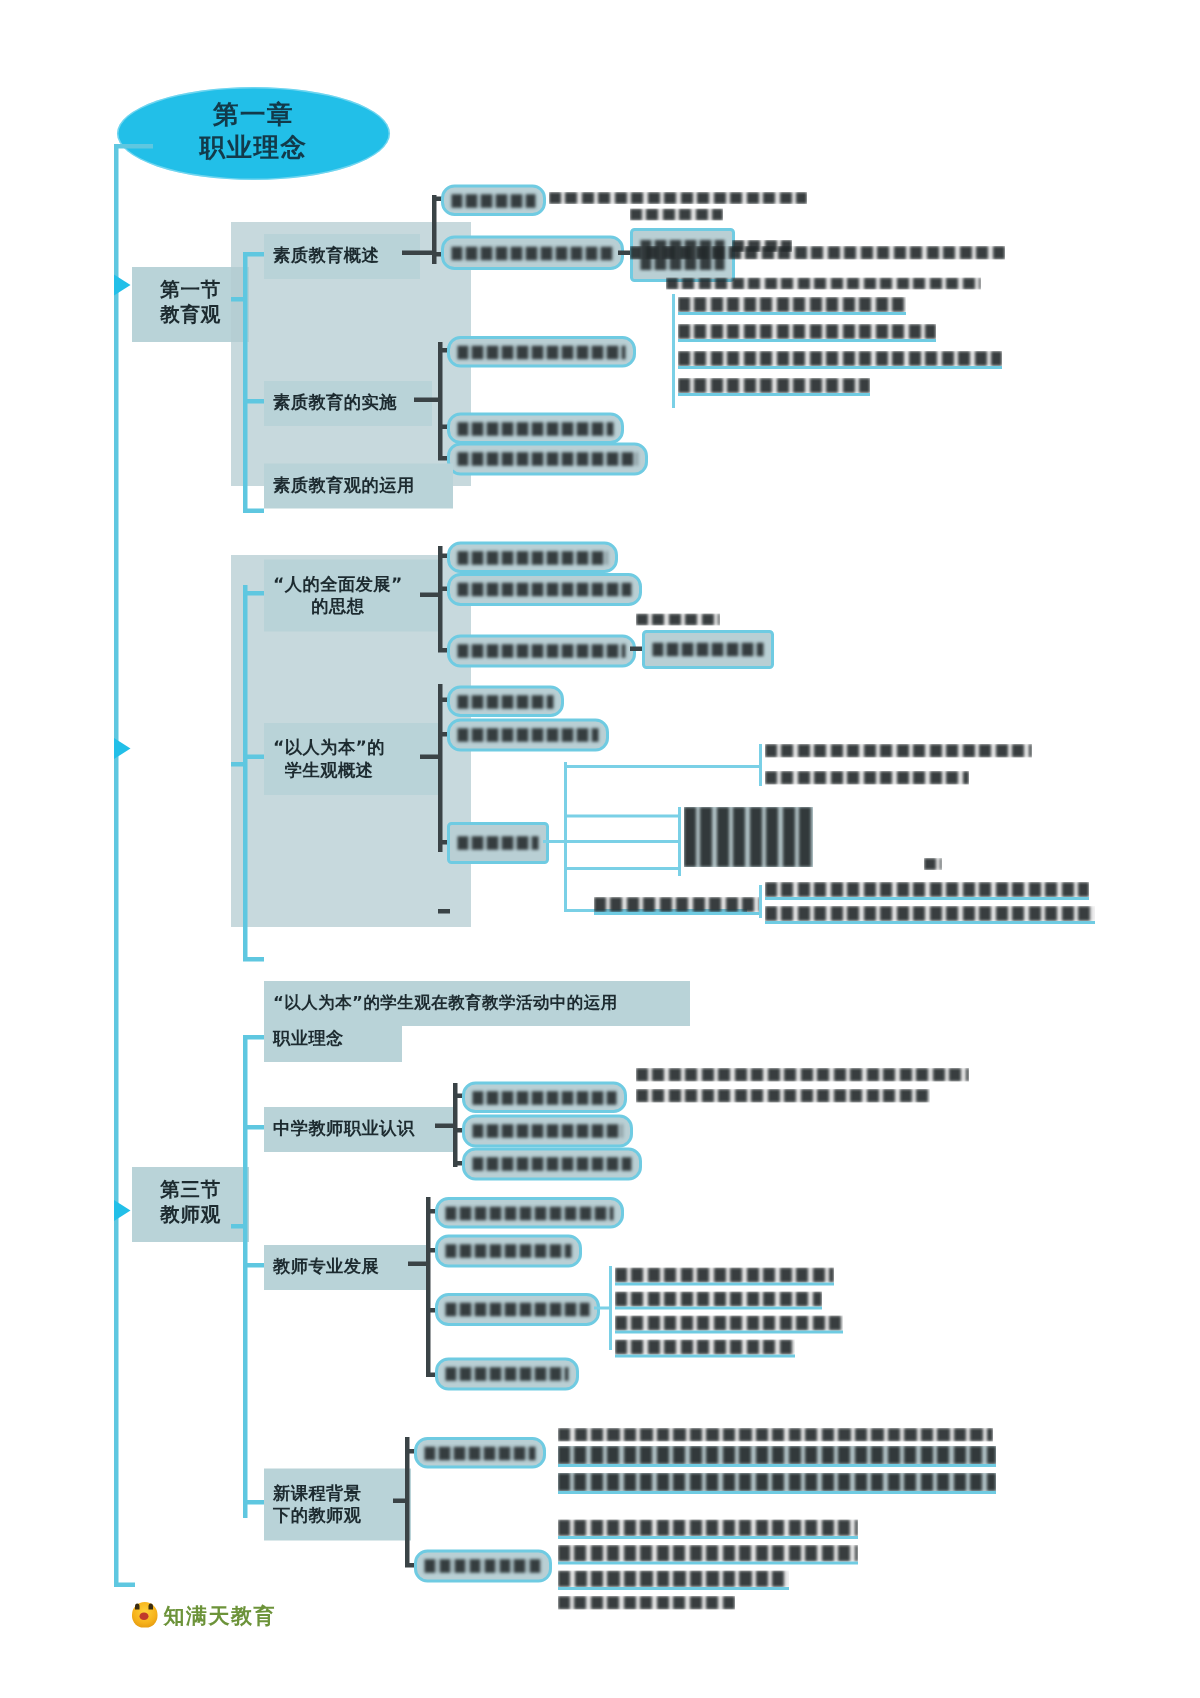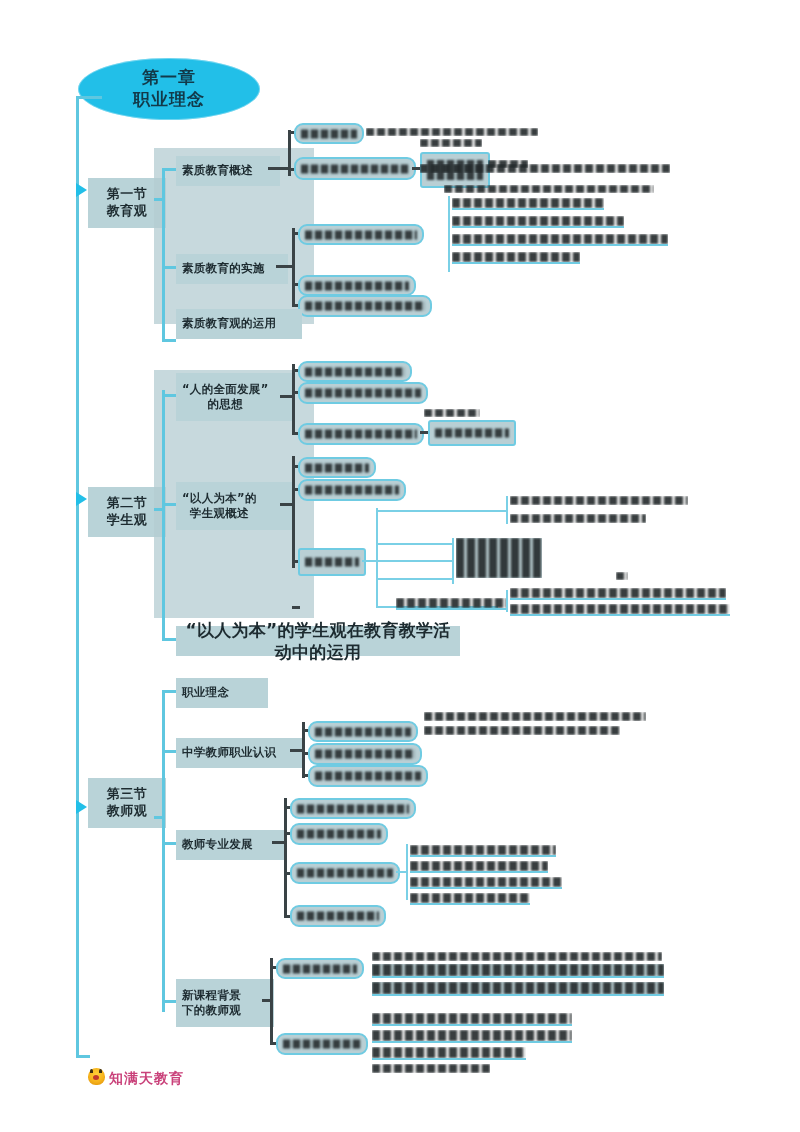--- a/index.html
+++ b/index.html
@@ -71,21 +71,21 @@
     background:#b9d3d8;
     display:flex;align-items:center;justify-content:flex-start;
     text-align:center;
     color:#1d2b30;
     font-size:11.5px;
     line-height:1.32;
     font-weight:600;
     padding:3px 6px;
     letter-spacing:0.3px;
   }
-  .topic.wide{font-size:17px;}
+  .topic.wide{font-size:11px;margin-top:28px;}
 
   
   .pill{
     position:absolute;
     border:2px solid #6fcbe2;
     border-radius:9px;
     background:#b9cfd4;
     overflow:hidden;
   }
   .pill.sq{border-radius:3px;}
@@ -134,21 +134,21 @@
   .wm-logo:before{
     content:"";position:absolute;left:5px;top:7px;width:6px;height:5px;
     background:#c0392b;border-radius:50%;
   }
   .wm-logo:after{
     content:"";position:absolute;left:2px;top:1px;width:3px;height:4px;
     background:#3b2d12;border-radius:50% 50% 0 0;
     box-shadow:9px 0 0 #3b2d12;
   }
   .wm-text{
-    font-size:14px;font-weight:700;color:#be185d;
+    font-size:14px;font-weight:700;color:#4d7c0f;
     opacity:.82;letter-spacing:1px;line-height:1;
     filter:blur(0.5px);
   }
 </style>
 </head>
 <body>
 
 <div id="stage">
 
   <div class="root abs" style="left:78px;top:58px;width:182px;height:62px;">
@@ -244,26 +244,20 @@
   <div class="pill" style="left:298px;top:295px;width:130px;height:18px;">
       <div class="gl"></div>
     </div>
 
   <div class="ln h" style="left:162px;top:339px;width:14px;"></div>
   <div class="topic" style="left:176px;top:309px;width:114px;height:24px;">
     <span>素质教育观的运用</span>
   </div>
 
   <div class="arrow" style="left:76px;top:492px;"></div>
-  <div class="sect" style="left:88px;top:487px;width:66px;height:42px;">
-    <div>
-      <div>第二节</div>
-      <div>学生观</div>
-    </div>
-  </div>
 
   <div class="abs" style="left:154px;top:370px;width:160px;height:248px;background:#b4ccd1;opacity:.75;"></div>
   <div class="ln v" style="left:162px;top:390px;height:248px;"></div>
   <div class="ln h" style="left:154px;top:508px;width:10px;"></div>
 
   <div class="ln h" style="left:162px;top:394px;width:14px;"></div>
   <div class="topic" style="left:176px;top:373px;width:104px;height:42px;">
     <div>
       <div>“人的全面发展”</div>
       <div>的思想</div>

